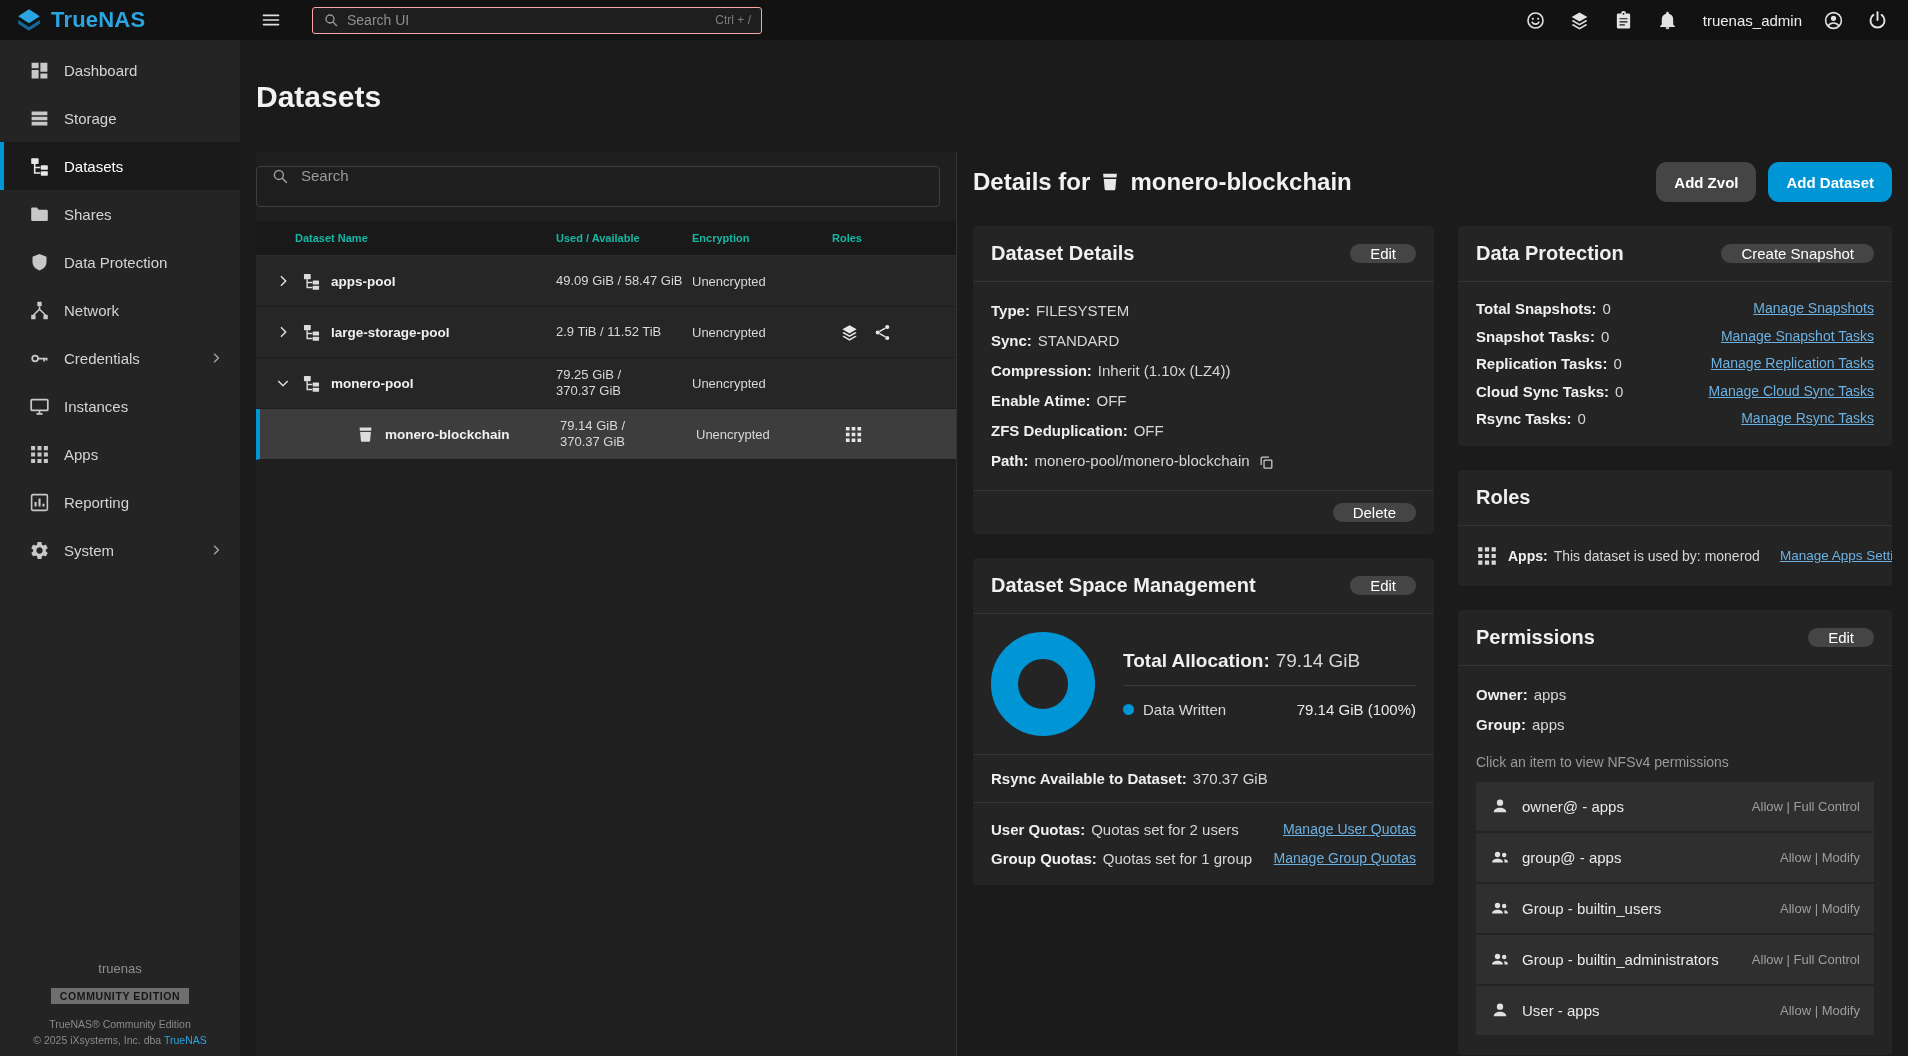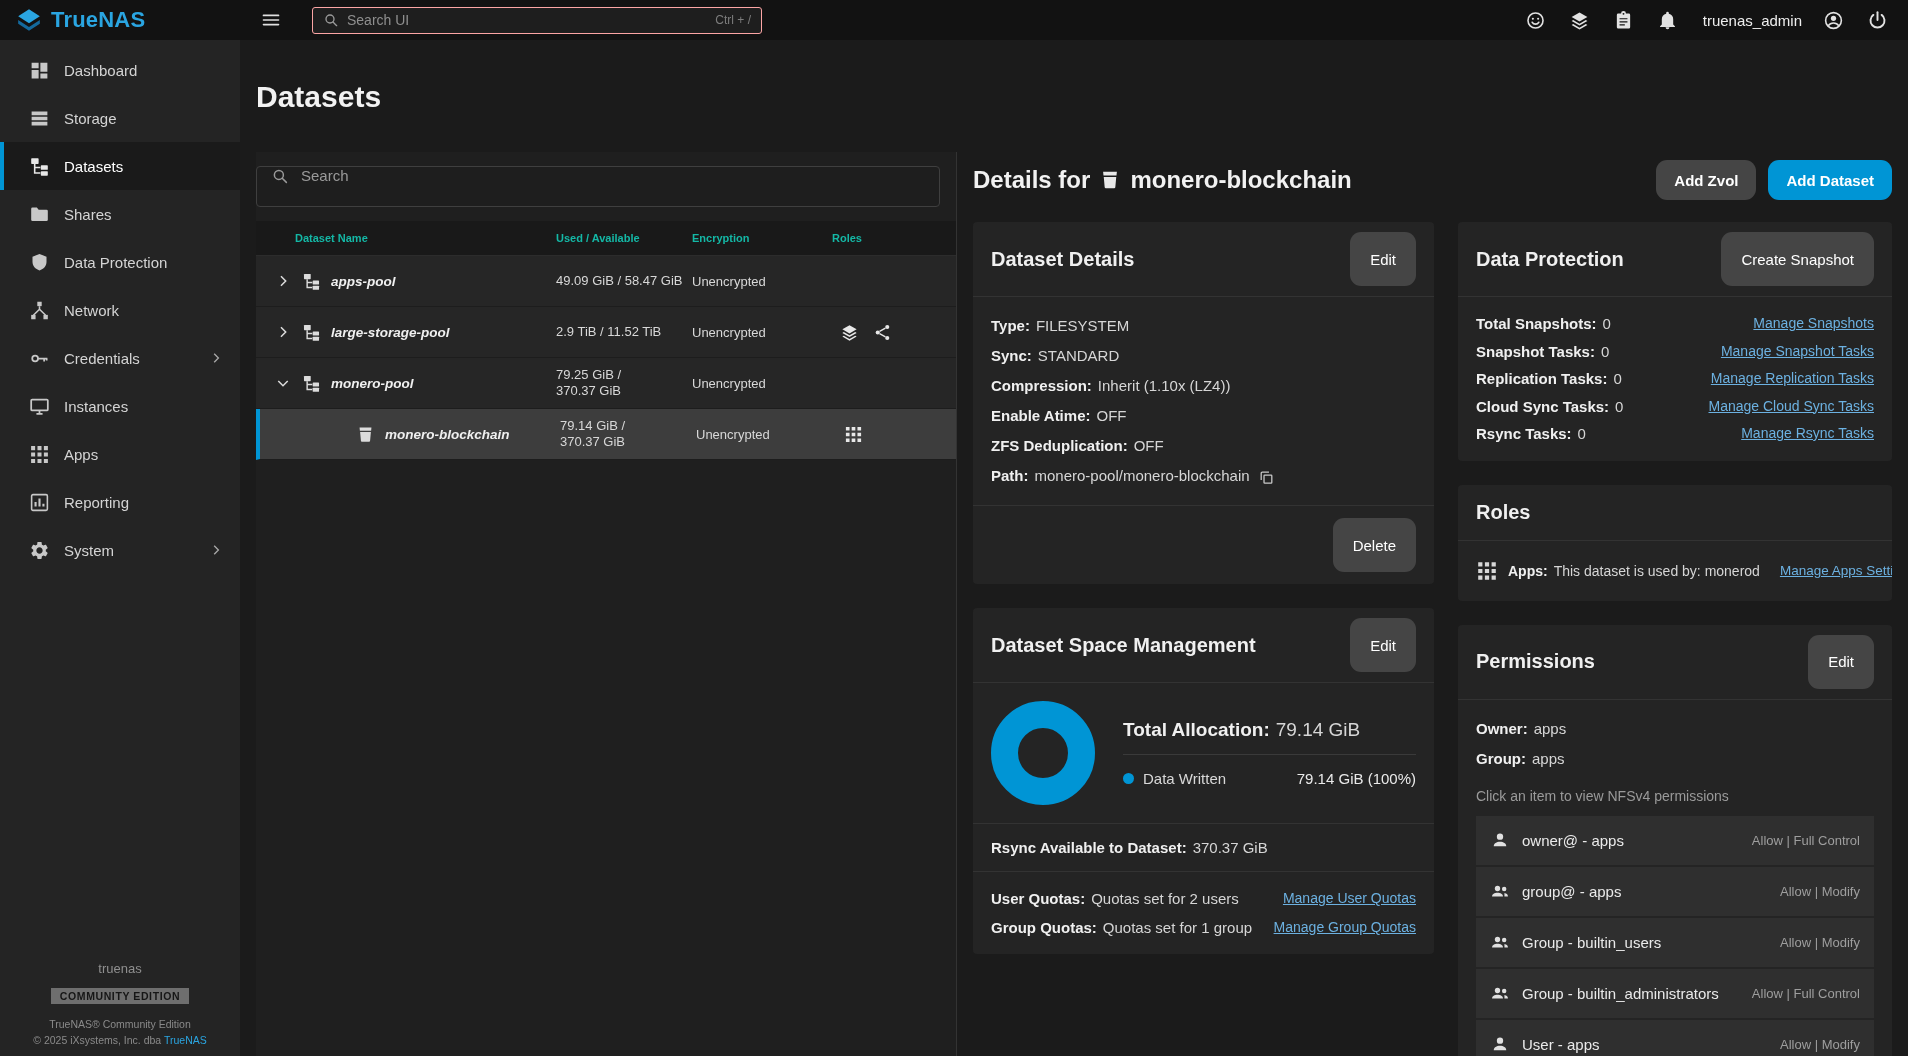--- a/index.html
+++ b/index.html
@@ -53,38 +53,38 @@
   .tree-panel { width:701px; flex:none; background:#1f1f1f; border-right:1px solid #333; padding-top:14px; }
   .tree-search { margin:0 16px 14px 0; height:41px; border:1px solid #3f3f3f; border-radius:4px; background:#1e1e1e; display:flex; align-items:flex-start; gap:12px; padding:0 14px; }
   .tree-search .ic { width:18px; height:18px; color:#9a9a9a; }
   .tree-search input { flex:1; background:transparent; border:none; outline:none; color:#ddd; font-size:15px; font-family:inherit; }
   .tree-search input::placeholder { color:#9a9a9a; }
   .tgrid { display:grid; grid-template-columns:300px 136px 140px 1fr; align-items:center; }
   .thead { height:35px; background:#191919; border-bottom:1px solid #2c2c2c; font-size:11px; font-weight:bold; color:#14b8a6; }
   .thead .hname { padding-left:39px; }
   .trow { height:51px; background:#262626; border-bottom:1px solid #1d1d1d; font-size:13px; color:#d8d8d8; cursor:pointer; }
   .trow.selected { background:#3d3d3d; border-left:4px solid #0095d5; }
-  .cell.name { display:flex; align-items:center; gap:10px; padding-left:18px;font-style:italic; }
+  .cell.name { display:flex; align-items:center; gap:10px; padding-left:18px; }
   .trow.selected .cell.name { padding-left:96px; }
   .chev { width:18px !important; height:18px !important; color:#cfcfcf; cursor:pointer; }
   .cell.name .ic { width:19px; height:19px; color:#dcdcdc; }
   .dsname { font-weight:bold; font-size:13.5px; color:#f0f0f0; }
   .cell.used { white-space:pre-line; line-height:16px; padding-right:6px; }
   .cell.roles { display:flex; align-items:center; gap:14px; padding-left:8px; }
   .cell.roles .ic { width:19px; height:19px; color:#e8e8e8; }
 
   
   .details { flex:1; min-width:0; padding-left:16px; display:flex; flex-direction:column; }
   .details-head { display:flex; align-items:center; height:44px; margin:8px 0 22px 0; }
   .details-head .dtitle { font-size:24px; font-weight:bold; color:#f2f2f2; }
   .details-head .ic { width:22px; height:22px; color:#e8e8e8; margin:0 9px; }
   .head-buttons { margin-left:auto; display:flex; gap:12px; }
   .btn { height:40px; padding:0 18px; border-radius:11px; font-size:15px; font-weight:600; color:#fff; background:#454545; }
   .btn.primary { background:#0095d5; }
-  .btn.small { height:54px; padding:0 20px; font-weight:500; }
+  .btn.small { height:19px; padding:0 20px; font-weight:500; }
   .cols { display:grid; grid-template-columns:461px 1fr; gap:24px; align-items:start; }
   .col { display:flex; flex-direction:column; gap:24px; min-width:0; }
   .card { background:#242424; border-radius:4px; }
   .card-head { display:flex; align-items:center; justify-content:space-between; padding:10px 18px; min-height:56px; border-bottom:1px solid #333; }
   .card-title { font-size:20px; font-weight:bold; color:#f0f0f0; }
   .card-body { padding:14px 18px; }
   .field { line-height:30px; font-size:15px; }
   .flabel { font-weight:bold; color:#f0f0f0; margin-right:6px; }
   .fval { color:#d6d6d6; }
   .copy-ic { width:17px !important; height:17px !important; color:#c9c9c9; margin-left:8px; cursor:pointer; }

